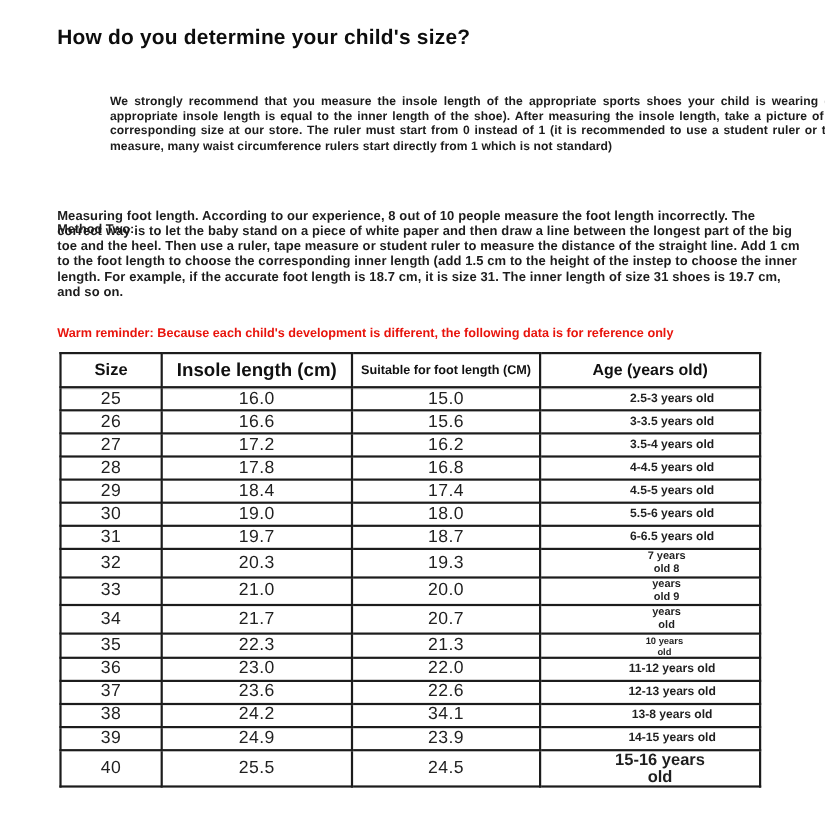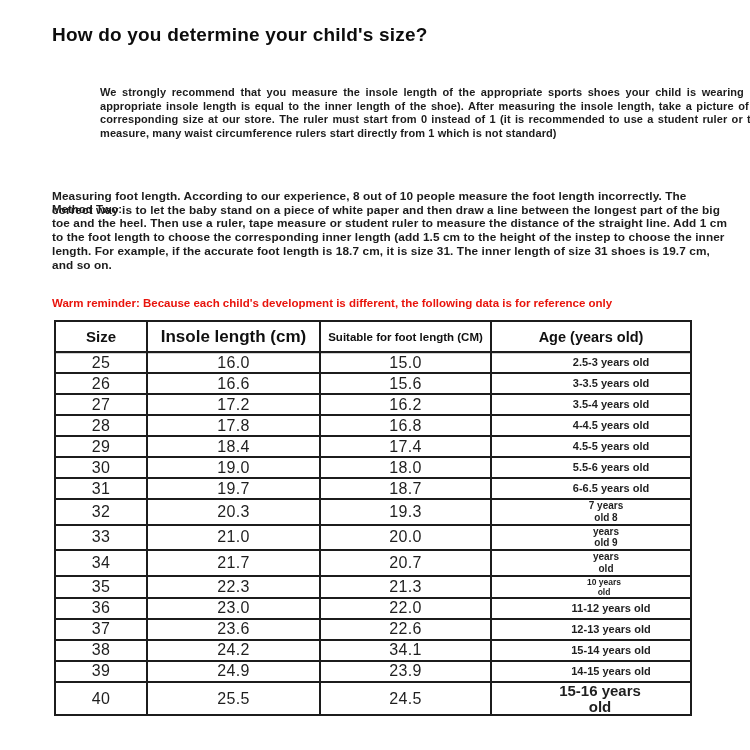--- a/index.html
+++ b/index.html
@@ -175,21 +175,21 @@
       <tr>
         <td class="num-cell">37</td>
         <td class="num-cell">23.6</td>
         <td class="num-cell">22.6</td>
         <td class="age-cell">12-13 years old</td>
       </tr>
       <tr>
         <td class="num-cell">38</td>
         <td class="num-cell">24.2</td>
         <td class="num-cell">34.1</td>
-        <td class="age-cell">15-14 years old</td>
+        <td class="age-cell">13-8 years old</td>
       </tr>
       <tr>
         <td class="num-cell">39</td>
         <td class="num-cell">24.9</td>
         <td class="num-cell">23.9</td>
         <td class="age-cell">14-15 years old</td>
       </tr>
       <tr>
         <td class="num-cell">40</td>
         <td class="num-cell">25.5</td>

